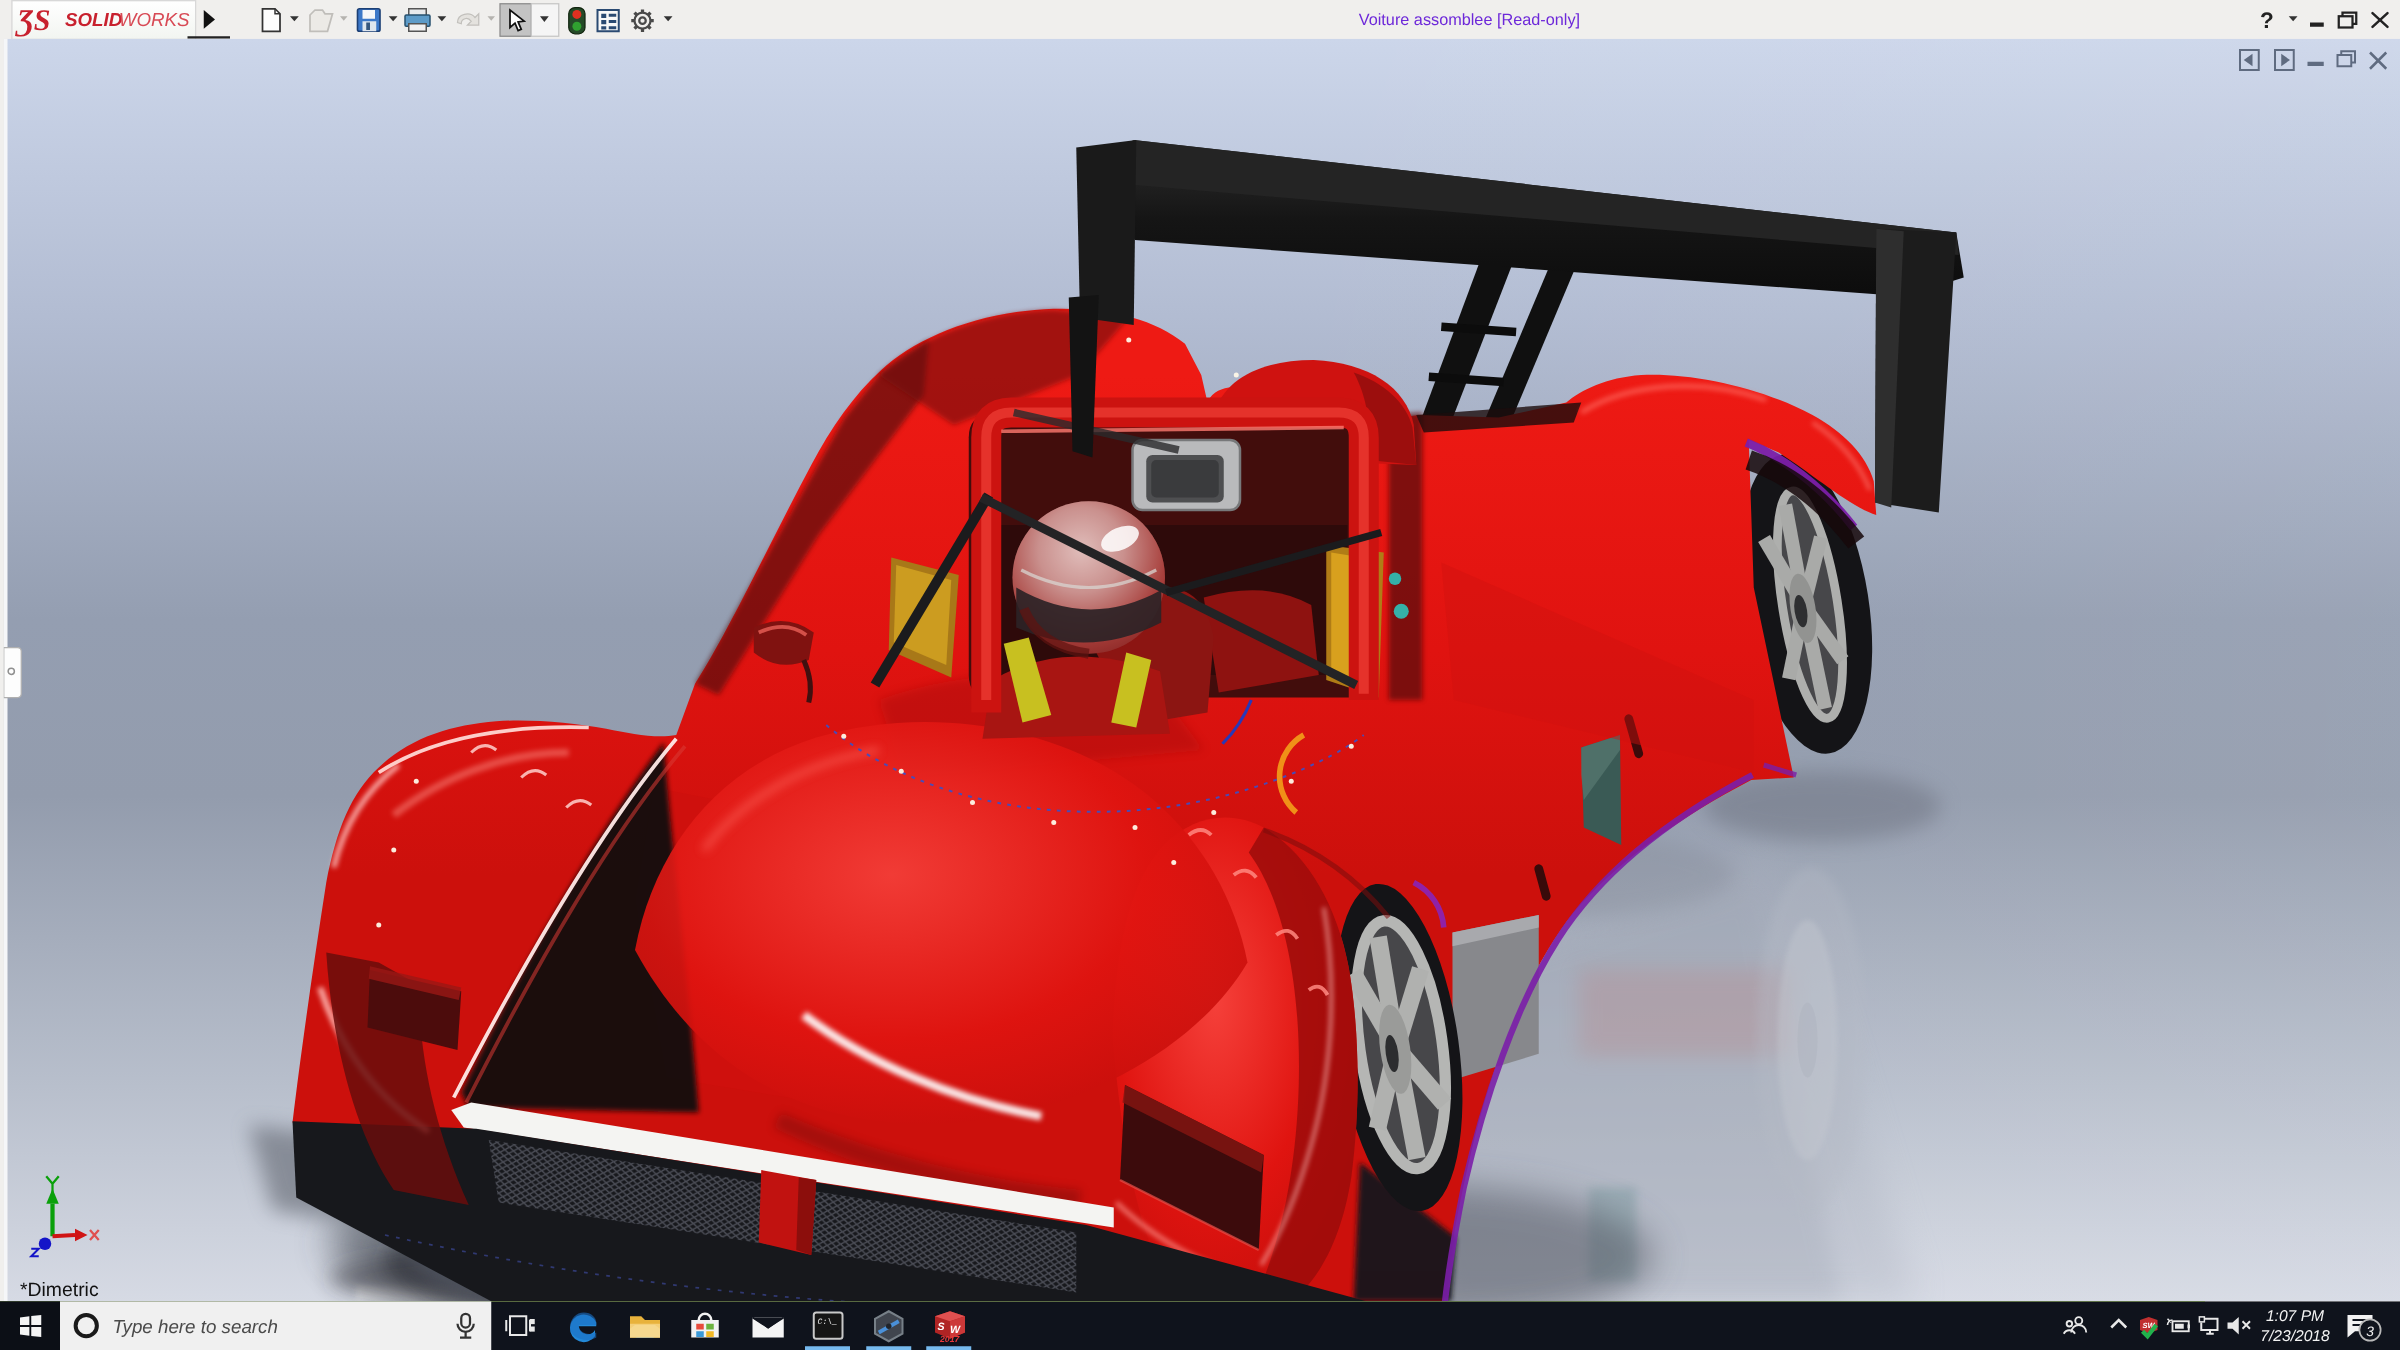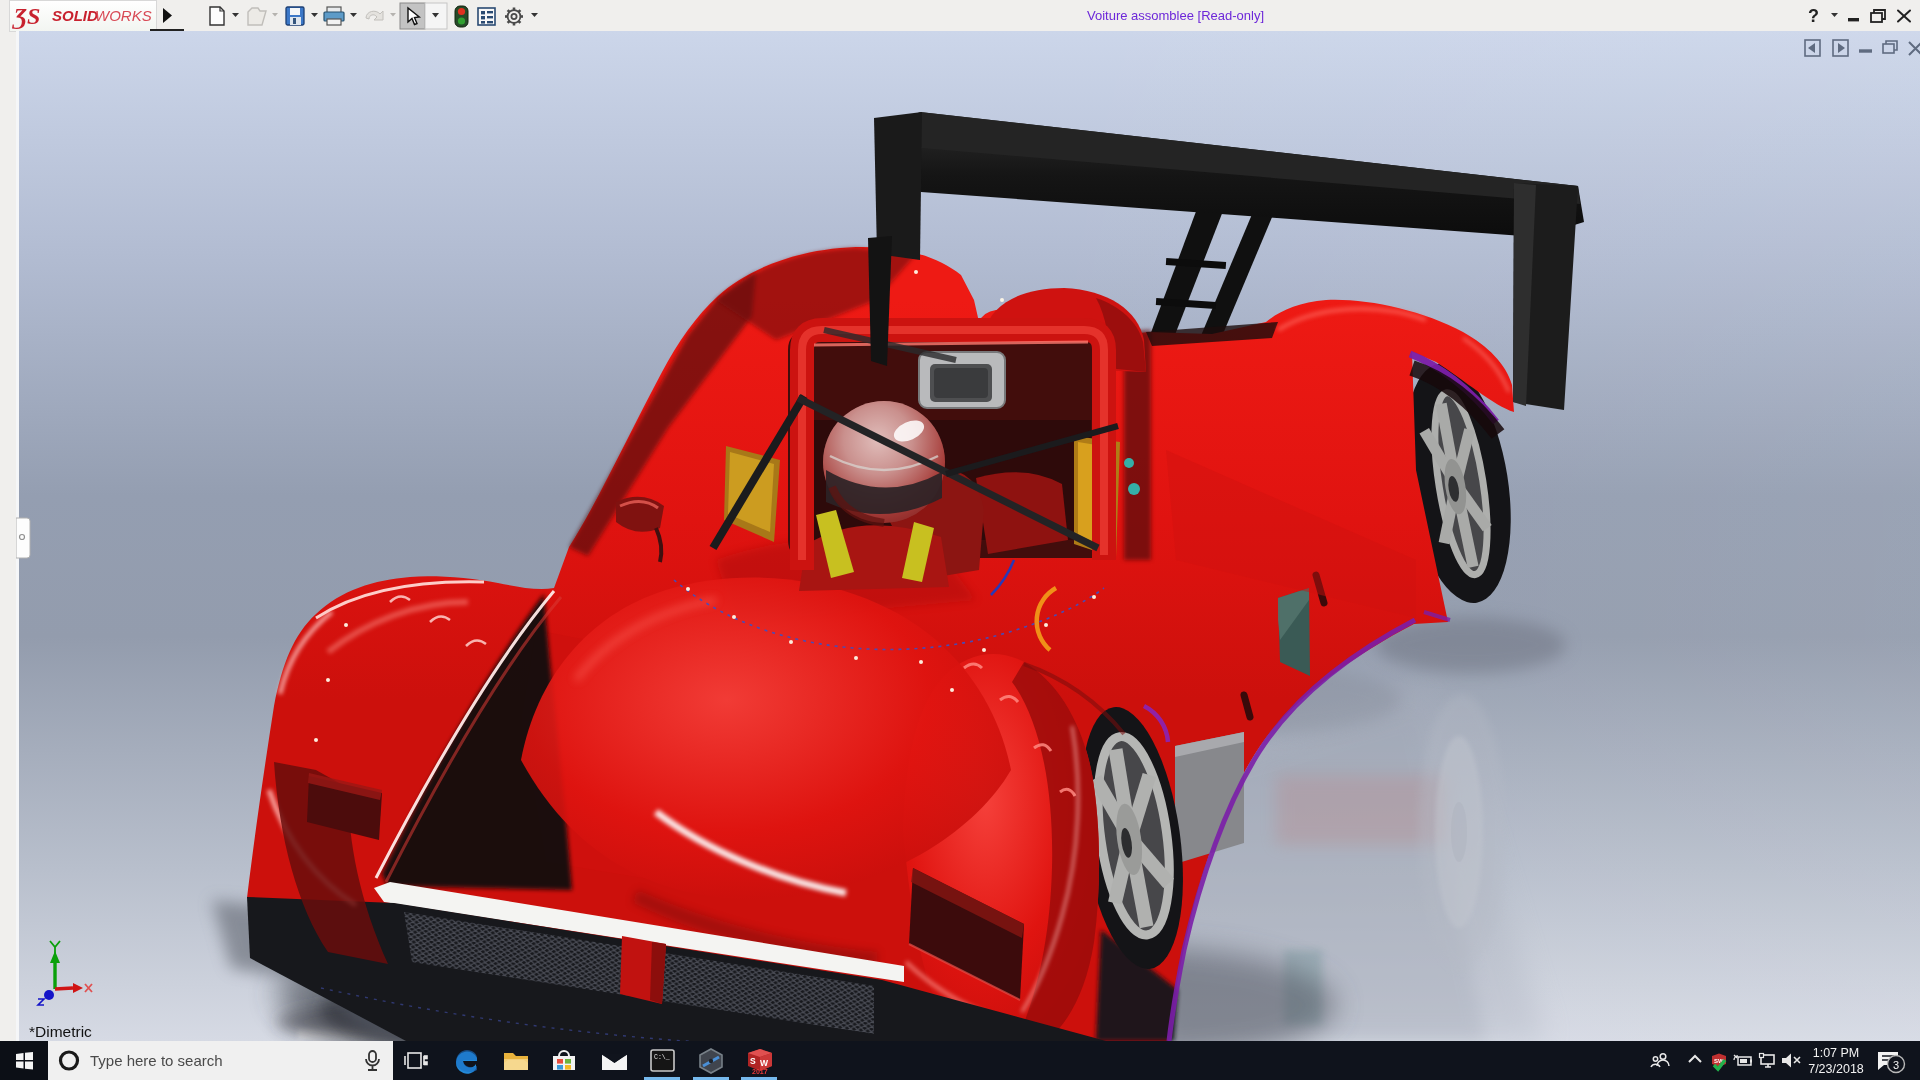--- a/index.html
+++ b/index.html
@@ -1,21 +1,21 @@
 <!DOCTYPE html>
 <html><head>
 <meta charset="utf-8">
 <style>
   html,body{margin:0;padding:0;width:1920px;height:1080px;overflow:hidden;
     font-family:"Liberation Sans",sans-serif;background:#f0efed;}
   #titlebar{position:absolute;left:0;top:0;width:1920px;height:31px;background:#f0efed;}
   #logo{position:absolute;left:9px;top:0;width:146px;height:30px;background:linear-gradient(#ffffff,#f2f5f1);border:1px solid #d8d8d8;}
   #title{position:absolute;left:1087px;top:8px;font-size:13px;color:#6d28d9;}
-  #viewport{position:absolute;left:16px;top:31px;width:1520px;height:1010px;text-align:center;}
-  #taskbar{position:absolute;left:0;top:1041px;width:1764px;height:39px;background:#bef264;}
+  #viewport{position:absolute;left:3px;top:31px;width:1520px;height:1010px;text-align:center;}
+  #taskbar{position:absolute;left:0;top:1041px;width:1764px;height:39px;background:#bef264;font-style:italic;}
 </style>
 </head>
 <body>
 
 <div id="titlebar">
   <div id="logo"></div>
   <div id="title">Voiture assomblee [Read-only]</div>
   <svg style="position:absolute;left:0;top:0" width="1920" height="31" viewBox="0 0 1920 31">
 
     <text x="14" y="24" font-size="24" font-weight="bold" font-style="italic" fill="#c8212e" font-family="Liberation Serif,serif">ƷS</text>

